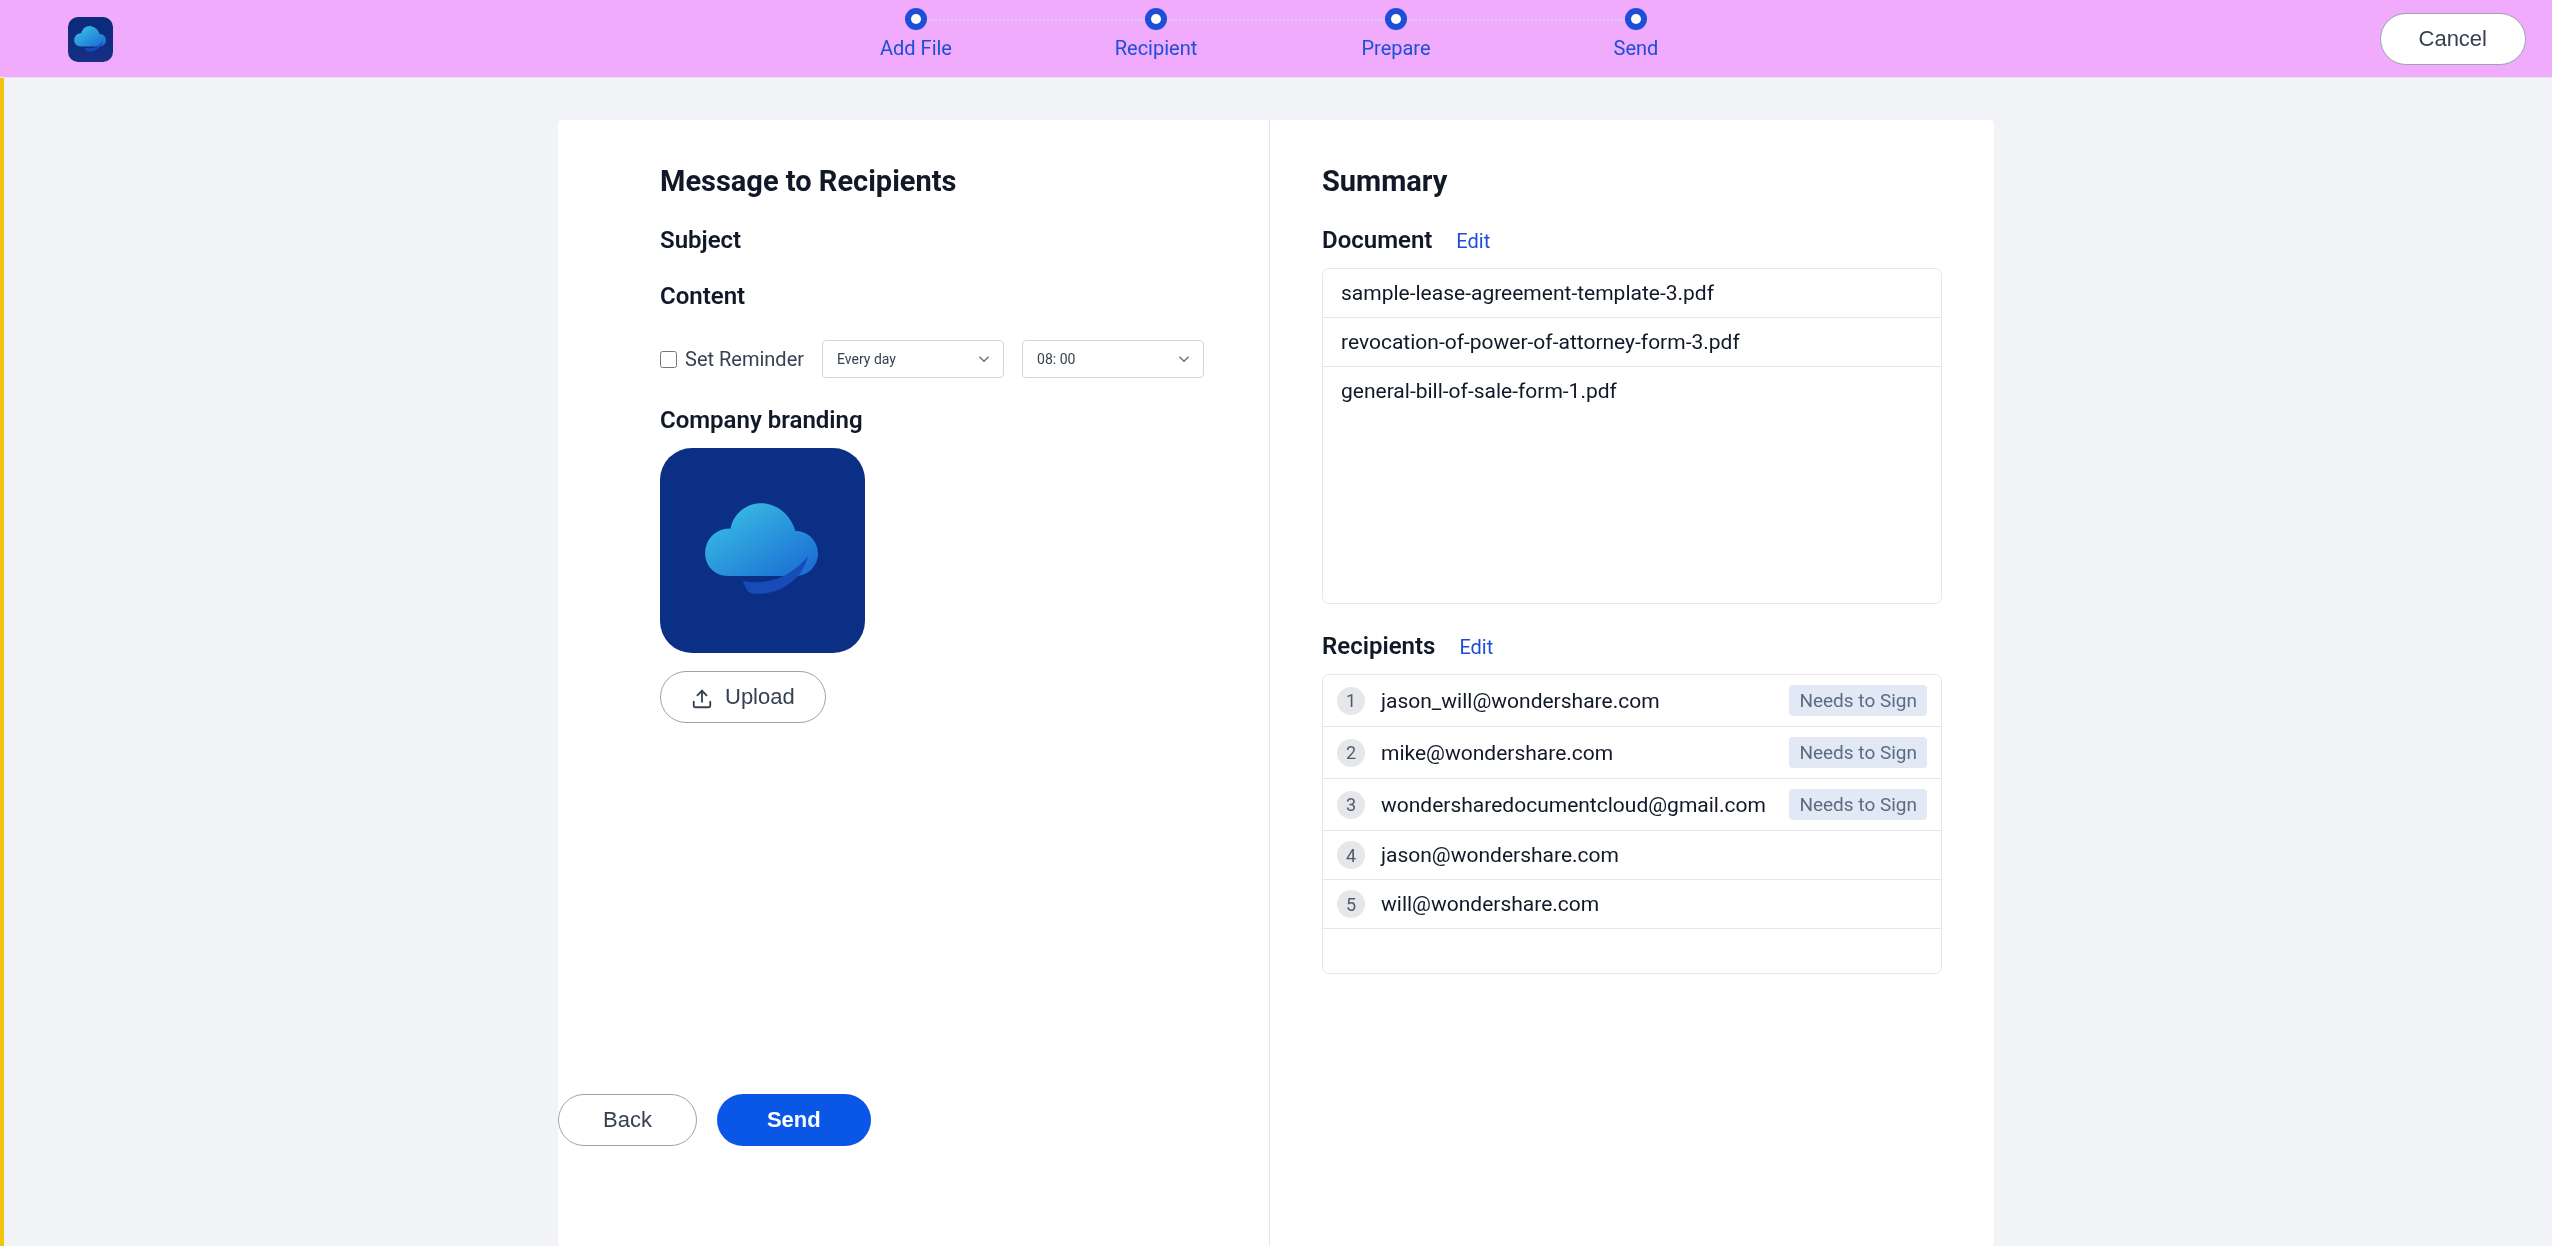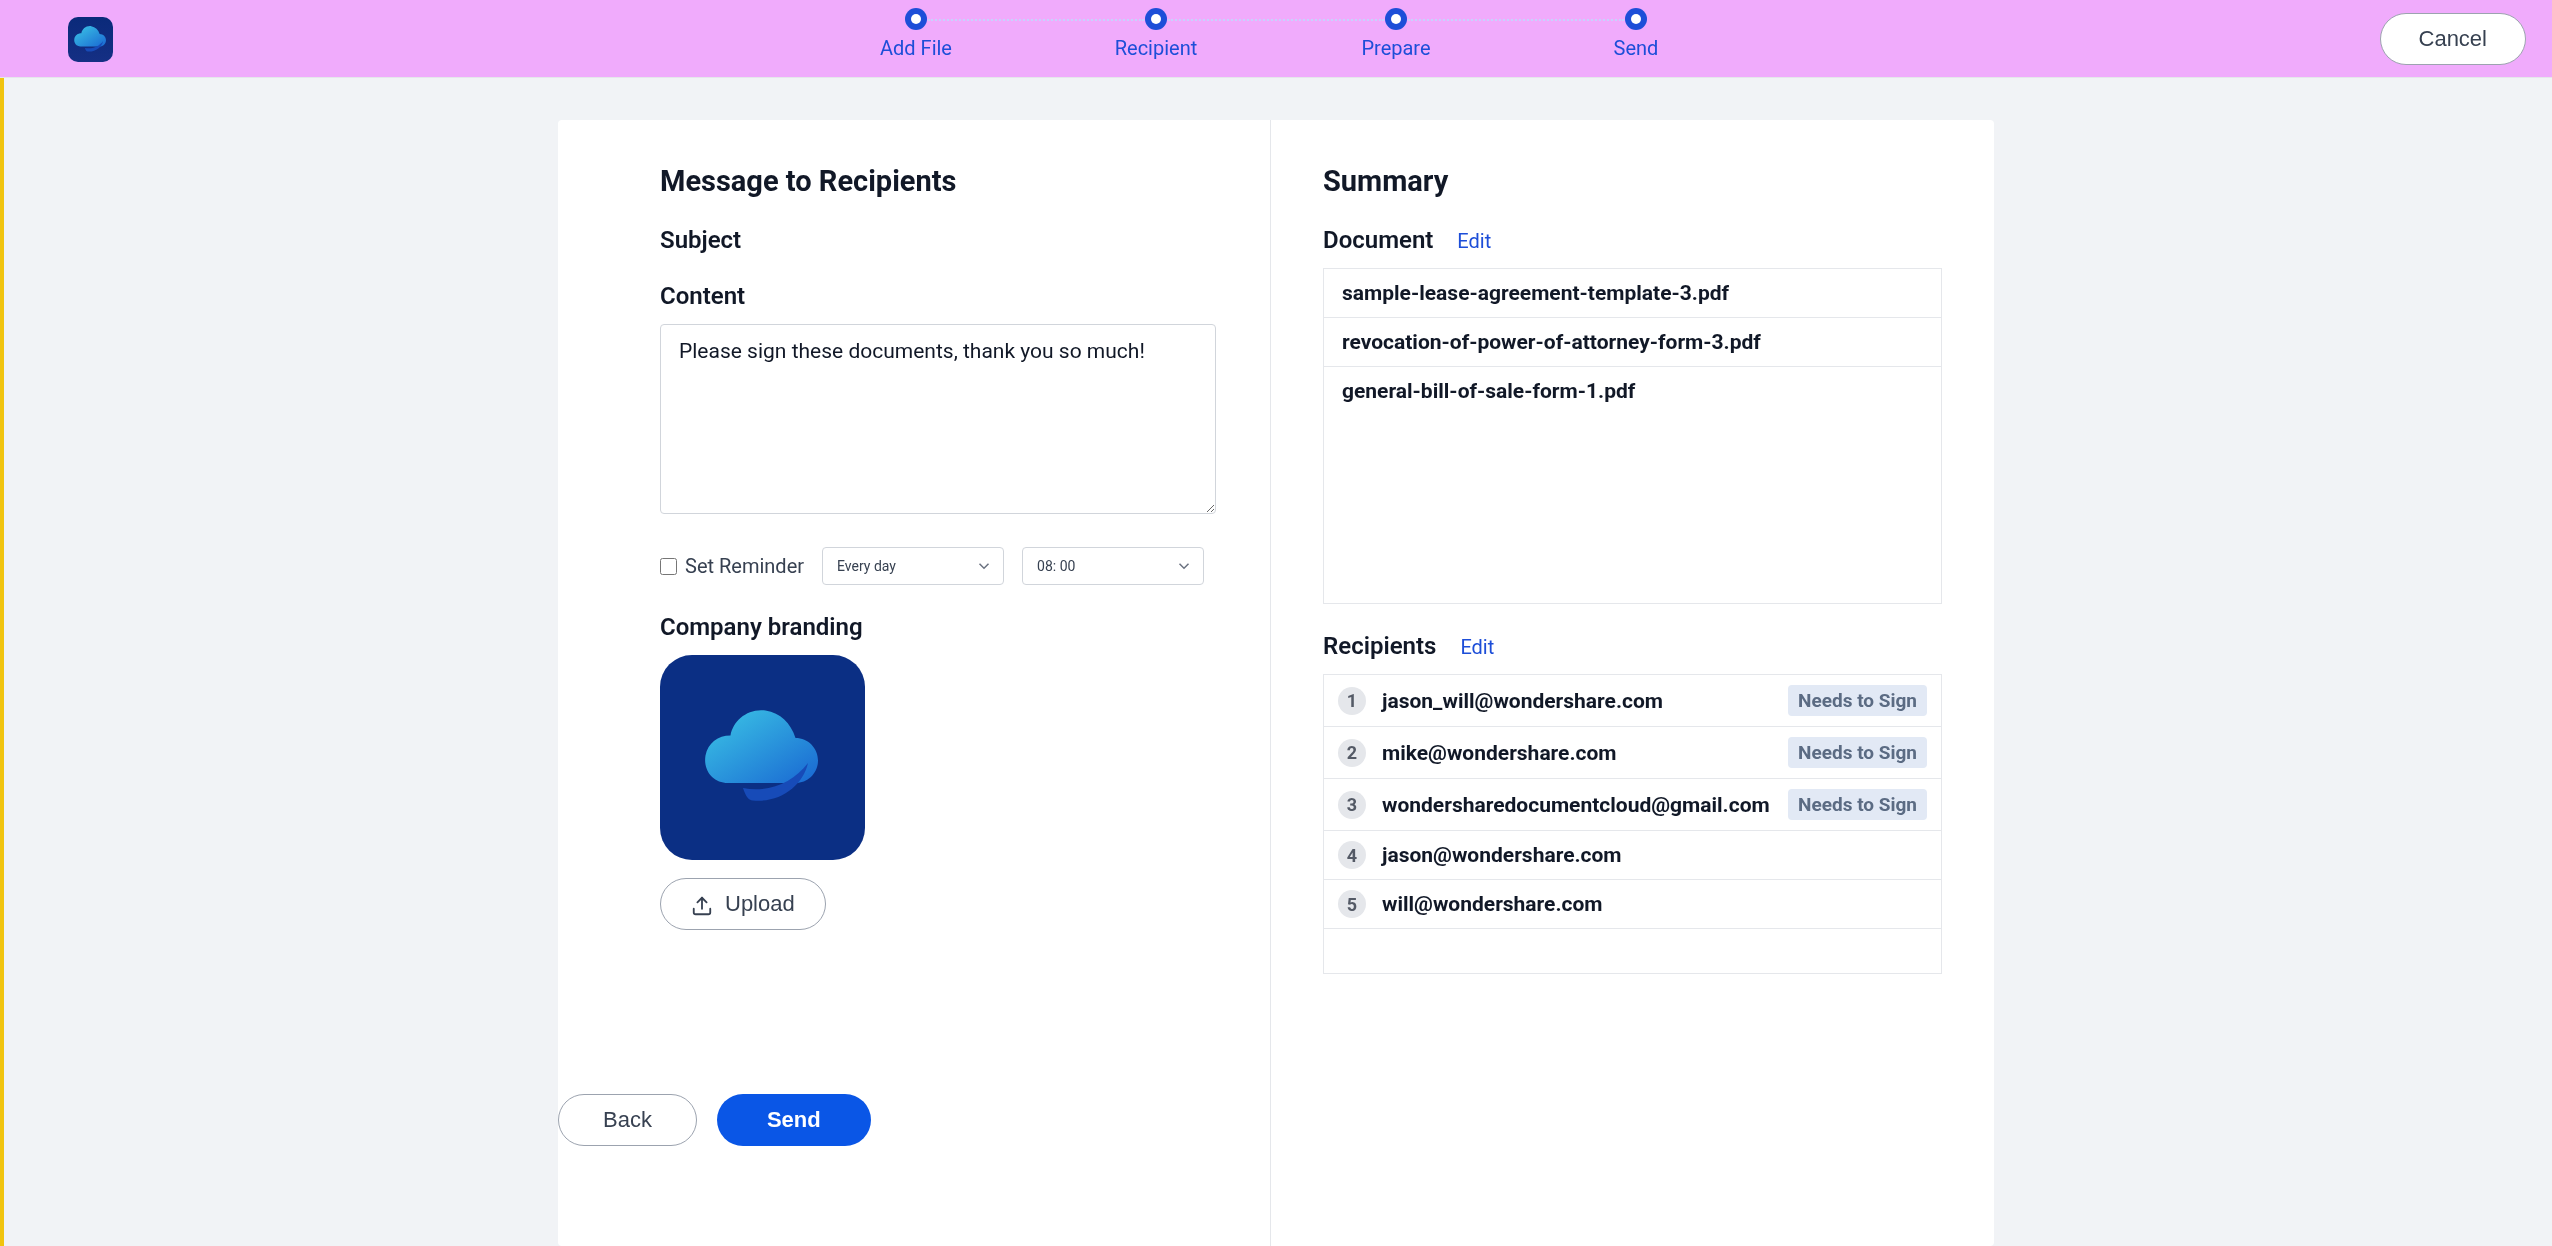--- a/index.html
+++ b/index.html
@@ -218,22 +218,21 @@
   color: #111827;
 }
 .sub-hdr .edit {
   font-size: 20px;
   color: #1d4ed8;
   font-weight: 400;
   cursor: pointer;
 }
 .table {
   border: 1px solid #e5e7eb;
-  border-radius: 0;
-  font-weight: bold;
+  border-radius: 7px;
 }
 .table.docs { height: 336px; }
 .table .row {
   padding: 12px 18px;
   border-bottom: 1px solid #e5e7eb;
   font-size: 21px;
   color: #111827;
 }
 .table .row:last-child { border-bottom: none; }
 .table.recips { margin-top: 0; }
@@ -346,21 +345,20 @@
 
   <div class="content-wrap">
     <div class="card">
 
       <div class="card-left">
         <div class="section-title">Message to Recipients</div>
 
         <div class="field-label">Subject</div>
 
         <div class="field-label">Content</div>
-        <textarea class="textarea" style="">Please sign these documents, thank you so much!</textarea>
 
         <div class="reminder-row">
           <label class="ck">
             <input type="checkbox" style="">
             <span>Set Reminder</span>
           </label>
           <div class="select">
             <span>Every day</span>
             <span class="chev">
               <svg viewBox="0 0 24 24" fill="none" stroke="#6b7280" stroke-width="2">

